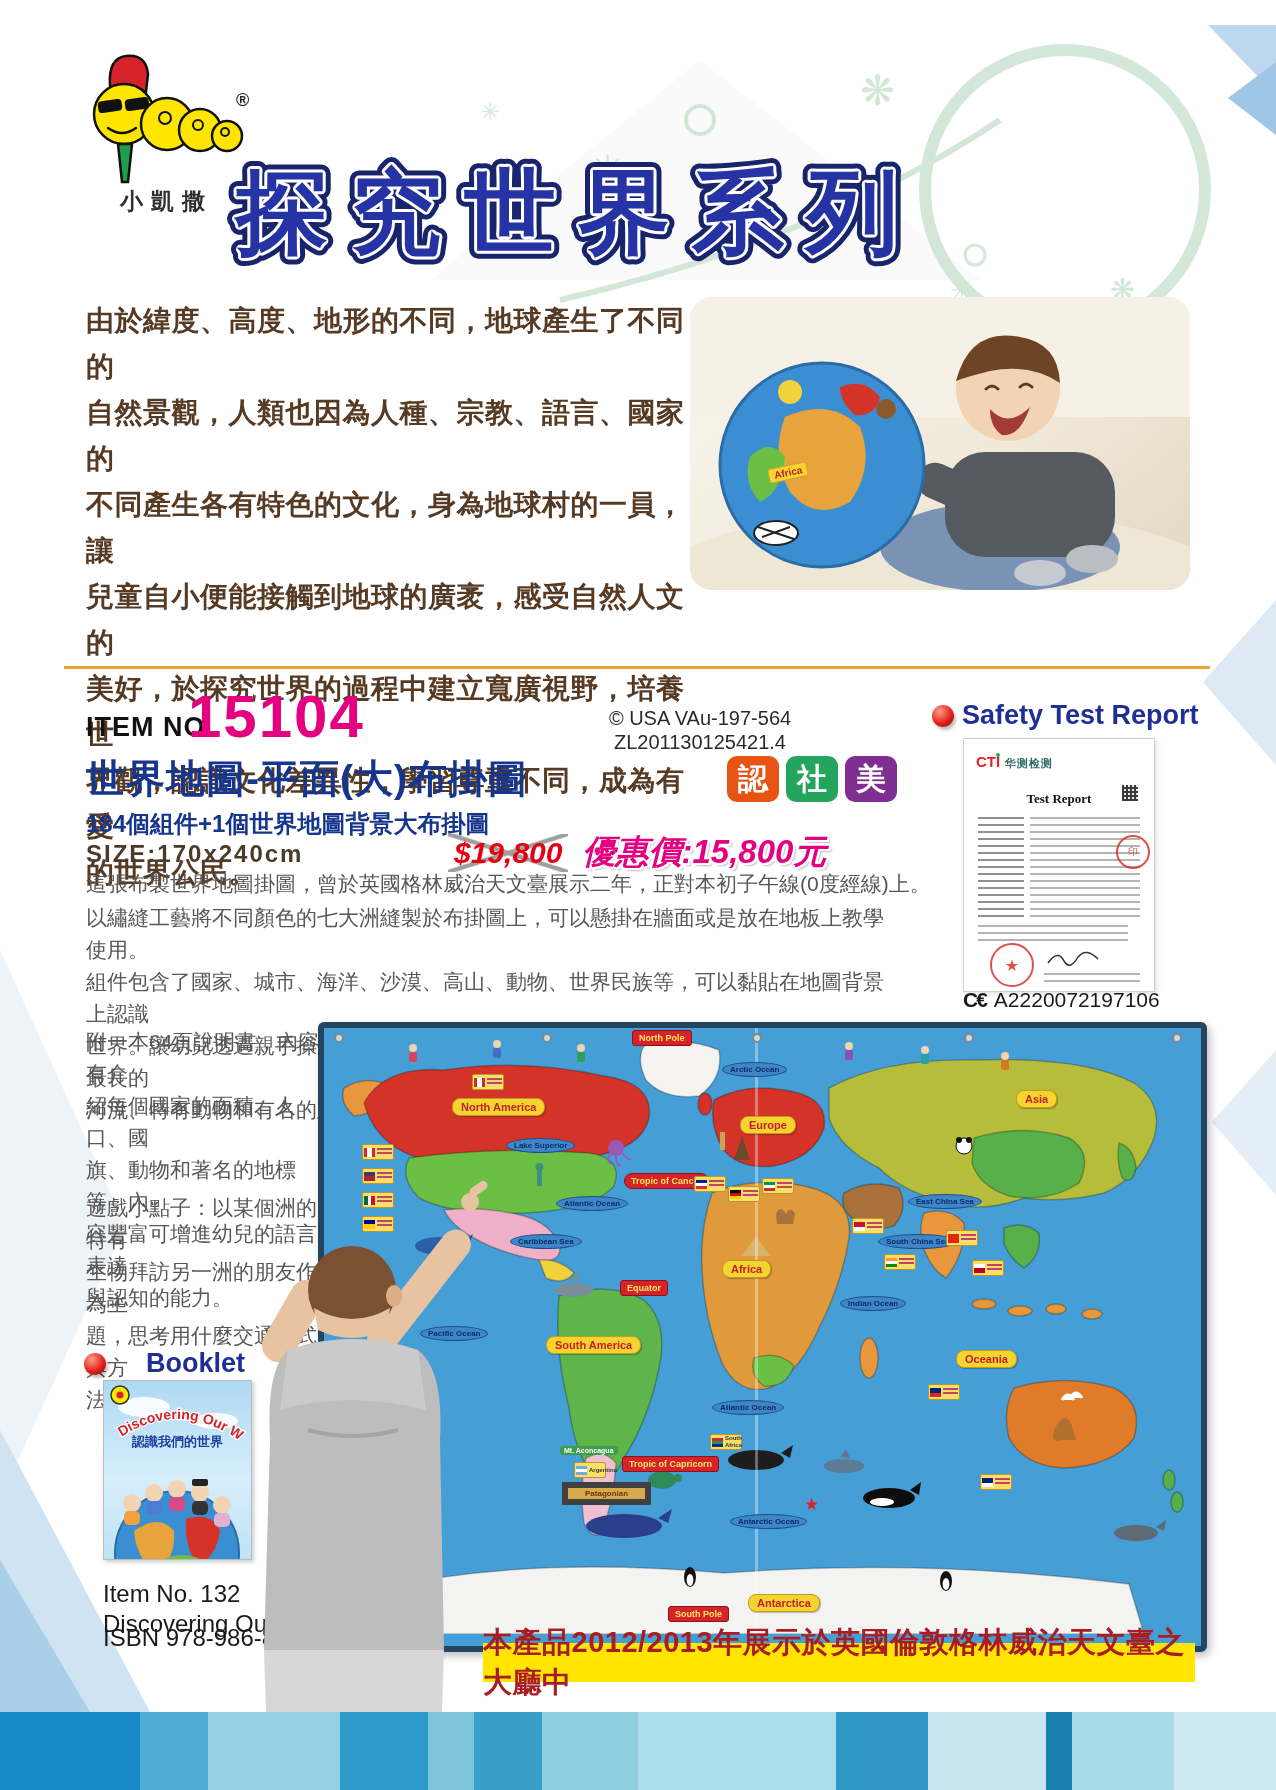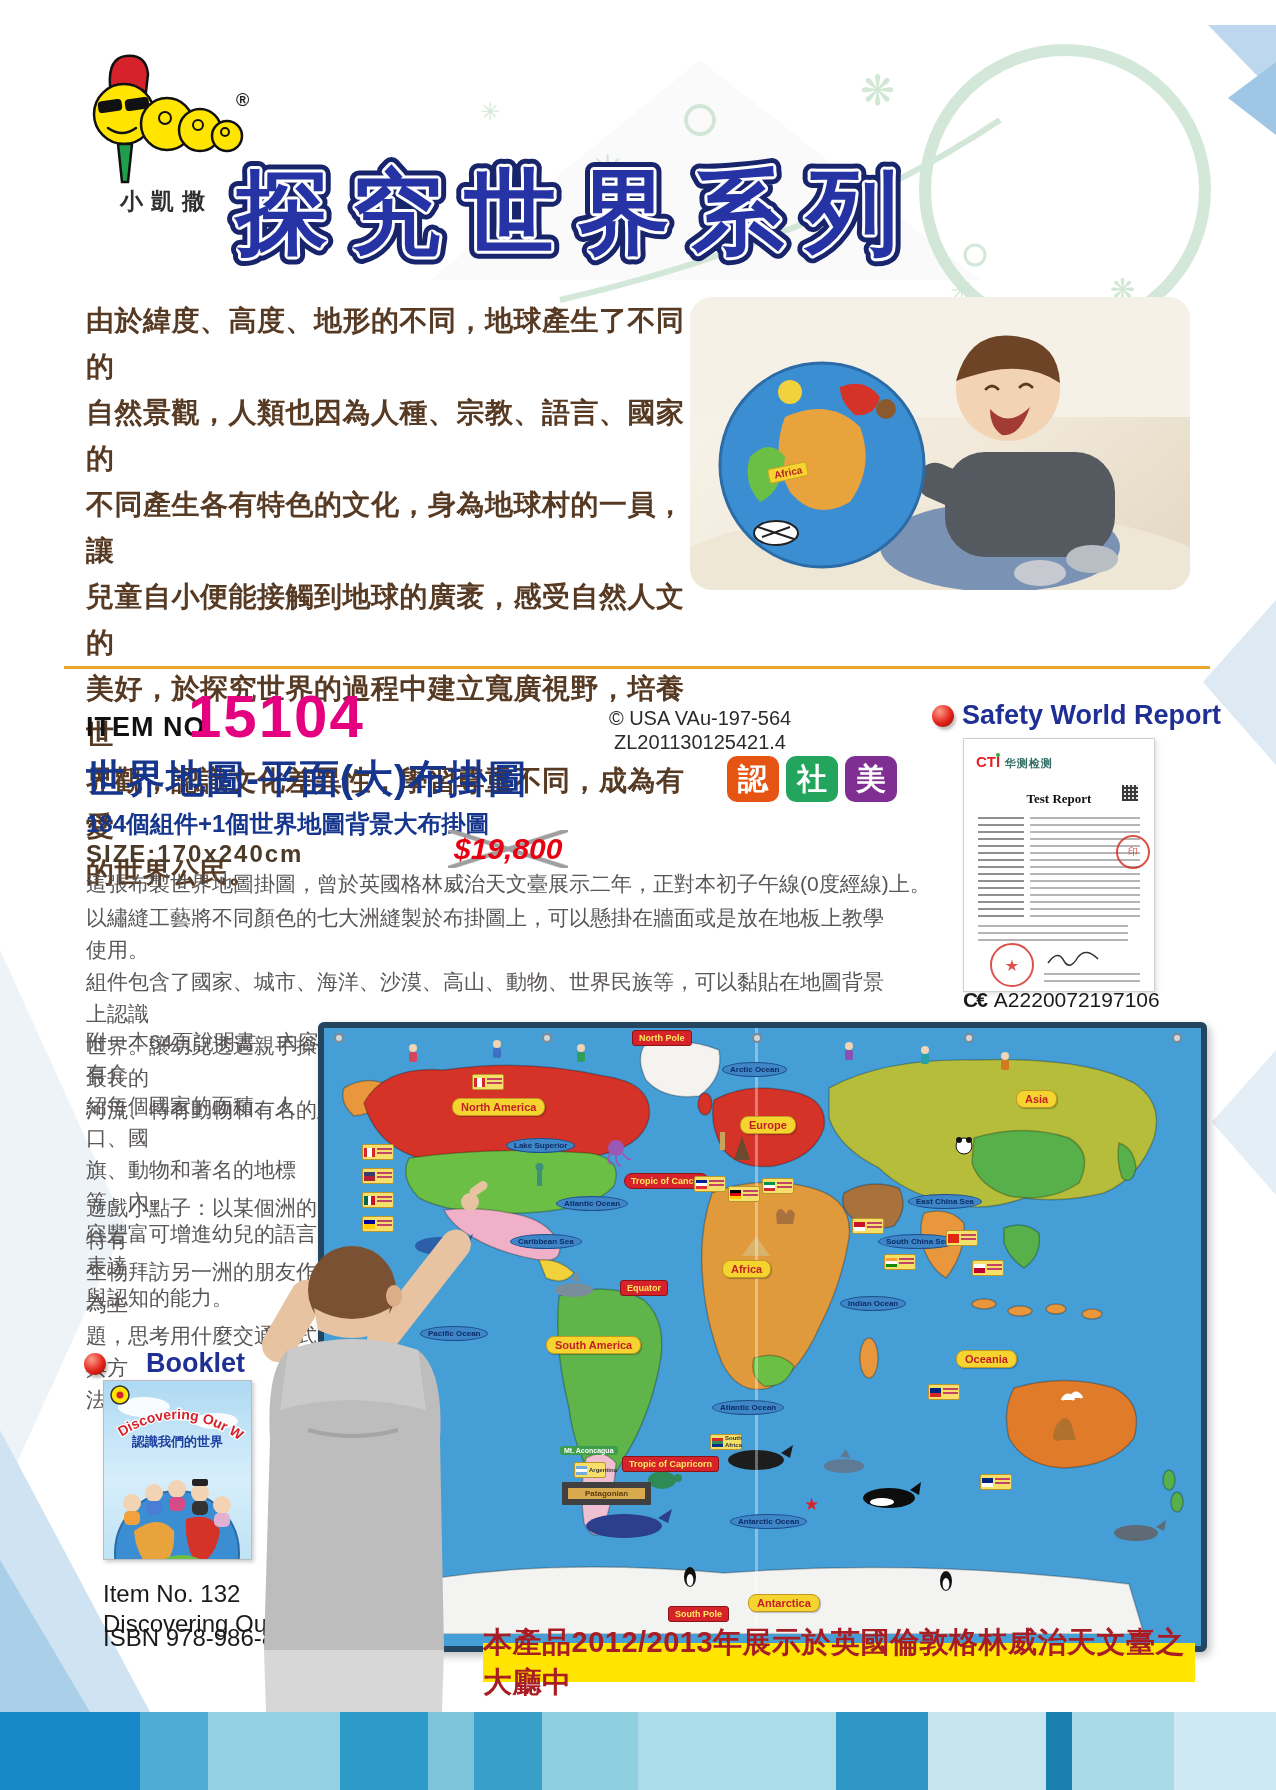--- a/index.html
+++ b/index.html
@@ -230,25 +230,26 @@
 </div>
 
 <div class="abs badges">
   <div class="badge" id="badge1" style="background: rgb(230, 84, 19);">認</div>
   <div class="badge" id="badge2" style="background: rgb(35, 165, 93);">社</div>
   <div class="badge" id="badge3" style="background: rgb(126, 47, 145);">美</div>
 </div>
 
 <div class="abs price-row">
   <span class="price-old">$19,800</span>
+  <span class="price-sale">優惠價:15,800元</span>
 </div>
 
 <div class="abs sec-head" style="left:932px;top:700px;">
   <span class="red-ball"></span>
-  <span>Safety World Report</span>
+  <span>Safety Test Report</span>
 </div>
 <div class="abs report-doc">
   <div class="abs" style="left:12px;top:14px;">
     <span class="cti-abbr">CTI</span><span class="cti-dot"></span>
     <span class="cti-cn">华测检测</span>
   </div>
   <div class="abs doc-title" style="left:0;top:52px;width:100%;text-align:center;">Test Report</div>
   <div class="abs qr" style="left:158px;top:46px;"></div>
   <div class="abs fake-col" style="left:14px;top:78px;width:46px;height:100px;"></div>
   <div class="abs fake-lines" style="left:66px;top:78px;width:110px;height:100px;"></div>

